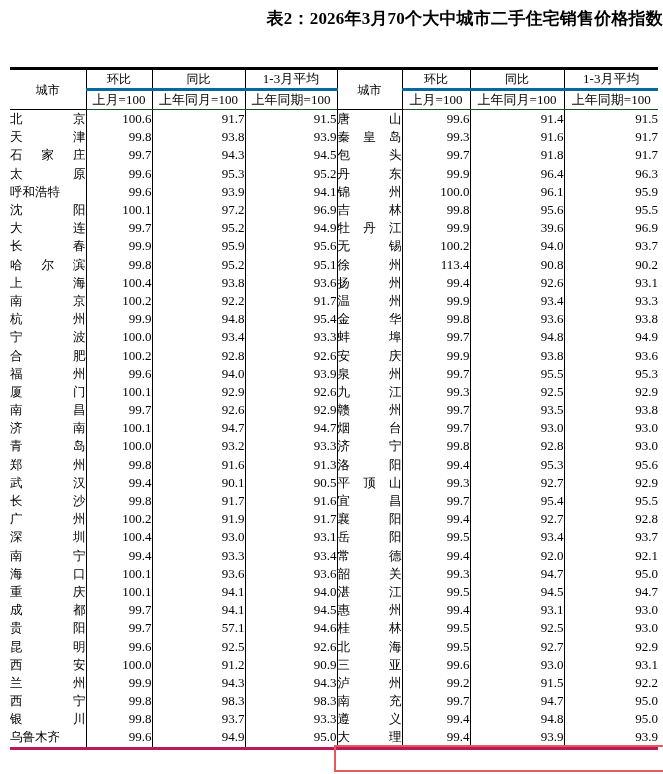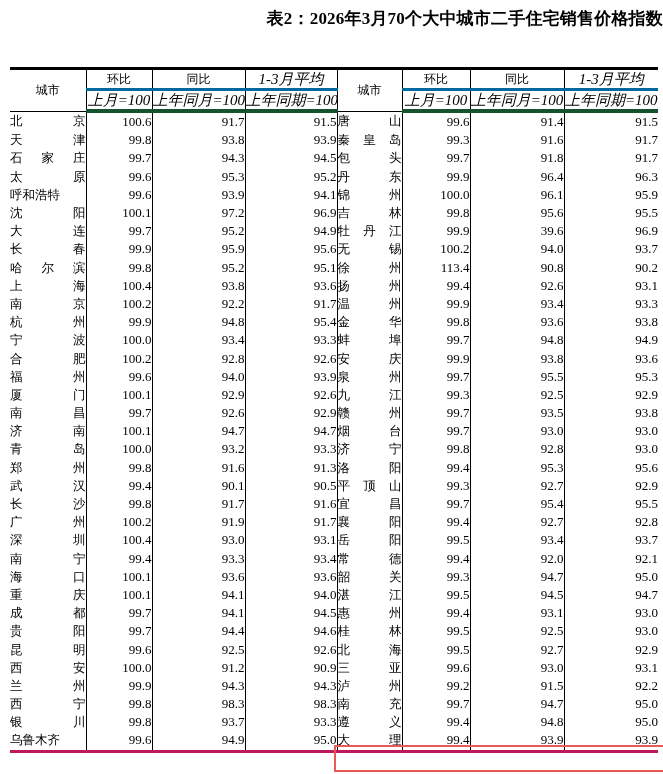--- a/index.html
+++ b/index.html
@@ -6,22 +6,22 @@
   body { width:663px; height:774px; position:relative; overflow:hidden;
          font-family:"Liberation Serif", "DejaVu Serif", serif; color:#000; }
   .title { position:absolute; top:7px; left:0; width:663px; text-align:right;
            font-size:17px; font-weight:bold; letter-spacing:0.2px; }
   table.main { position:absolute; left:10px; top:67px; border-collapse:collapse;
                table-layout:fixed; width:648px; font-size:13px; }
   table.main td, table.main th { padding:0; height:18.2px; line-height:18px; white-space:nowrap; overflow:hidden; }
   thead th { font-weight:normal; text-align:center; font-family:"DejaVu Sans", sans-serif; font-size:12px; }
   thead tr.h1 th { border-top:3px solid #000; height:18px; }
   thead tr.h1 th.sub { border-bottom:3px solid #0369a1; }
-  thead tr.h2 th { border-bottom:4px solid #14532d; height:17px;margin-left:8px; }
-  thead th.num { font-family:"Liberation Serif", serif; font-size:15px;font-style:italic; }
+  thead tr.h2 th { border-bottom:1px solid #14532d; height:17px;margin-left:8px; }
+  thead th.num { font-family:"Liberation Serif", serif; font-size:13px; }
   .vl { border-left:1px solid #000; }
   td.city { font-family:"DejaVu Sans", sans-serif; font-size:12.5px; padding:0 10px 0 10px; }
   td.city .cn { display:flex; justify-content:space-between; }
   td.num { text-align:right; padding-right:3px; }
   tbody tr:last-child td { border-bottom:3px solid #be185d; }
   .highlight { position:absolute; left:334px; top:745px; width:332px; height:27px;
                border:2px solid #e85a5a; box-sizing:border-box; pointer-events:none; }
 </style>
 </head>
 <body>
@@ -625,21 +625,21 @@
         <td class="num vl">93.0</td>
       </tr>
       <tr>
         <td class="city">
           <div class="cn">
             <span>贵</span>
             <span>阳</span>
           </div>
         </td>
         <td class="num vl">99.7</td>
-        <td class="num vl">94.4</td>
+        <td class="num vl">57.1</td>
         <td class="num vl">94.6</td>
         <td class="city vl">
           <div class="cn">
             <span>桂</span>
             <span>林</span>
           </div>
         </td>
         <td class="num vl">99.5</td>
         <td class="num vl">92.5</td>
         <td class="num vl">93.0</td>

